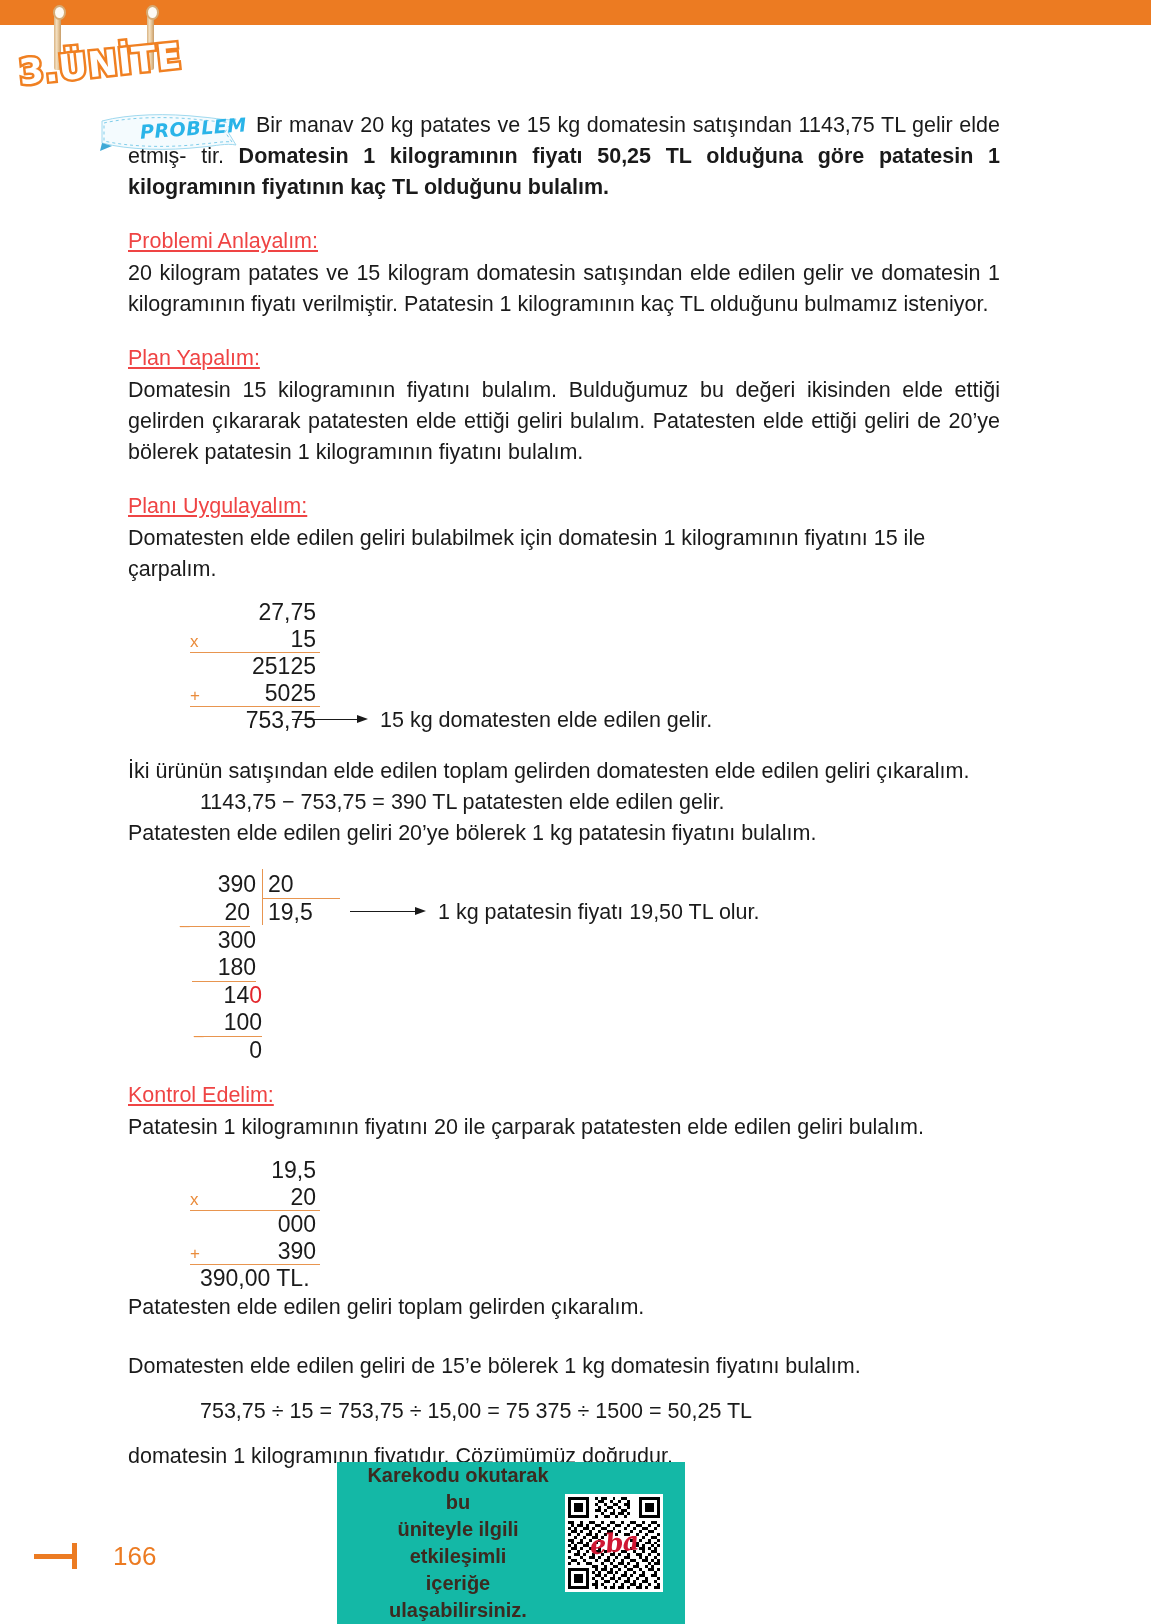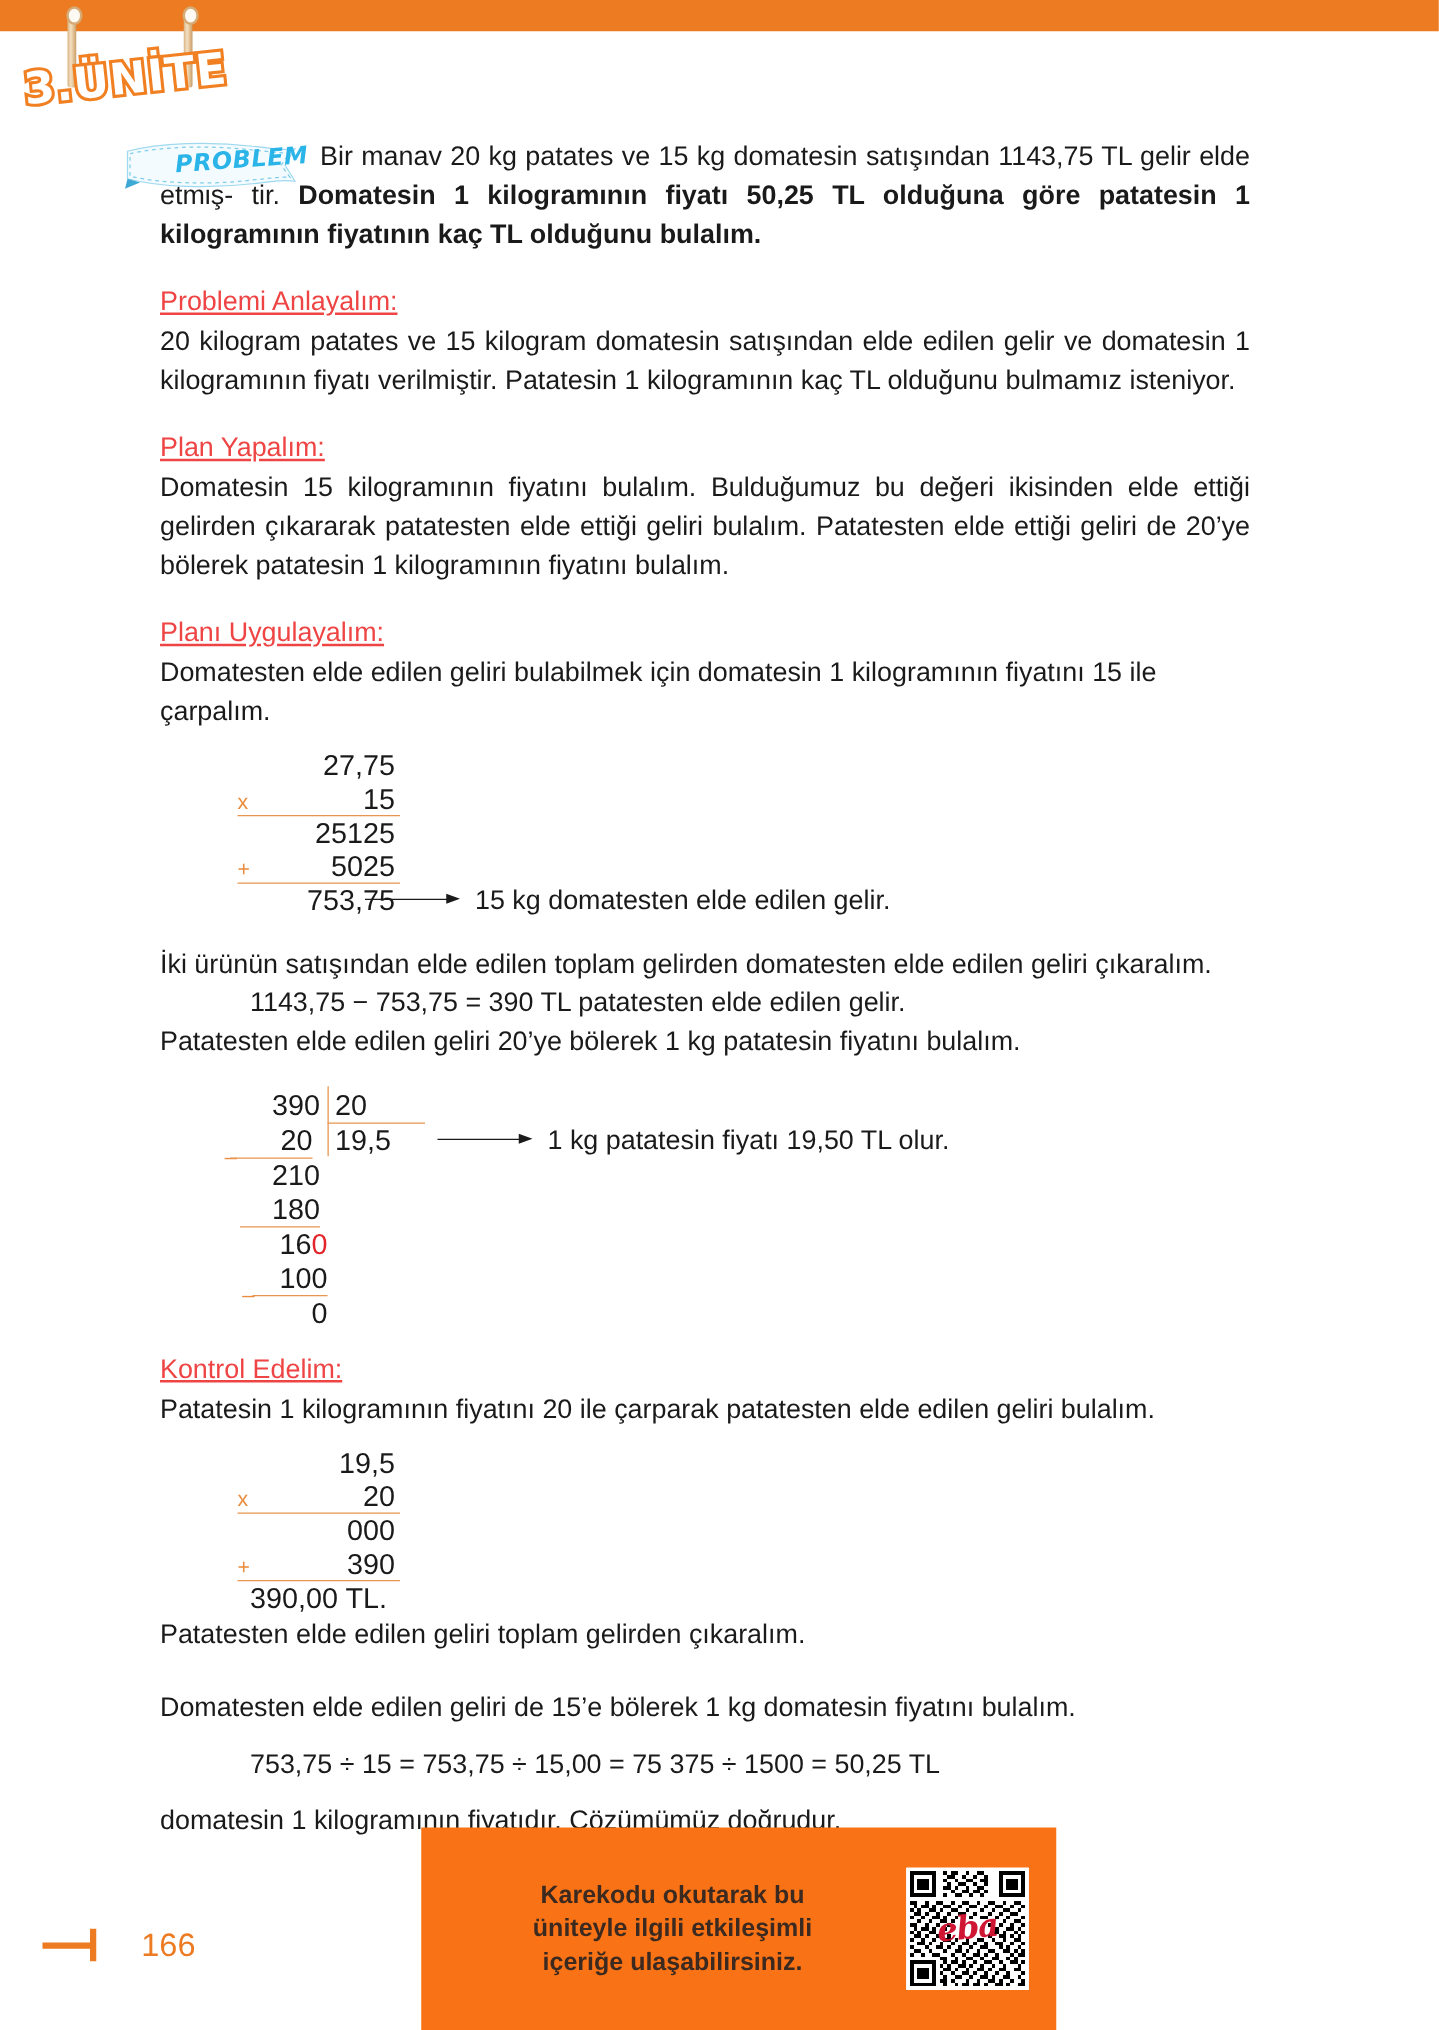--- a/index.html
+++ b/index.html
@@ -211,22 +211,22 @@
   .eq {
     font-size: 21.5px;
     line-height: 31px;
     margin-left: 72px;
   }
 
   
   .qr-box {
     position: absolute;
     left: 337px; top: 1462px;
-    width: 508px; height: 162px;
-    background: #f97316;
+    width: 348px; height: 162px;
+    background: #14b8a6;
     display: flex;
     align-items: center;
     padding: 0 22px;
   }
   .qr-text {
     flex: 1;
     text-align: center;
     font-weight: bold;
     font-size: 20px;
     line-height: 27px;
@@ -347,25 +347,25 @@
 
       <div class="vline" style="left:74px; top:-2px; height:56px;"></div>
 
       <div class="hline" style="left:74px; top:27px; width:78px;"></div>
 
       <span class="minus" style="left:-8px; top:34px;">_</span>
       <div class="dv num" style="left:0; top:28px; width:62px;">20</div>
       <div class="dv" style="left:80px; top:28px;">19,5</div>
       <div class="hline" style="left:-4px; top:55px; width:66px;"></div>
 
-      <div class="dv num" style="left:0; top:56px; width:68px;">210</div>
+      <div class="dv num" style="left:0; top:56px; width:68px;">300</div>
       <div class="dv num" style="left:0; top:83px; width:68px;">180</div>
       <div class="hline" style="left:4px; top:110px; width:64px;"></div>
 
-      <div class="dv num" style="left:0; top:111px; width:74px;"><span>16</span><span class="red">0</span></div>
+      <div class="dv num" style="left:0; top:111px; width:74px;"><span>14</span><span class="red">0</span></div>
 
       <span class="minus" style="left:6px; top:144px;">_</span>
       <div class="dv num" style="left:0; top:138px; width:74px;">100</div>
       <div class="hline" style="left:14px; top:165px; width:60px;"></div>
 
       <div class="dv num" style="left:0; top:166px; width:74px;">0</div>
 
       <div class="arrow-note" style="left:150px; top:28px;">
         <span class="arrow"></span><span>1 kg patatesin fiyatı 19,50 TL olur.</span>
       </div>

